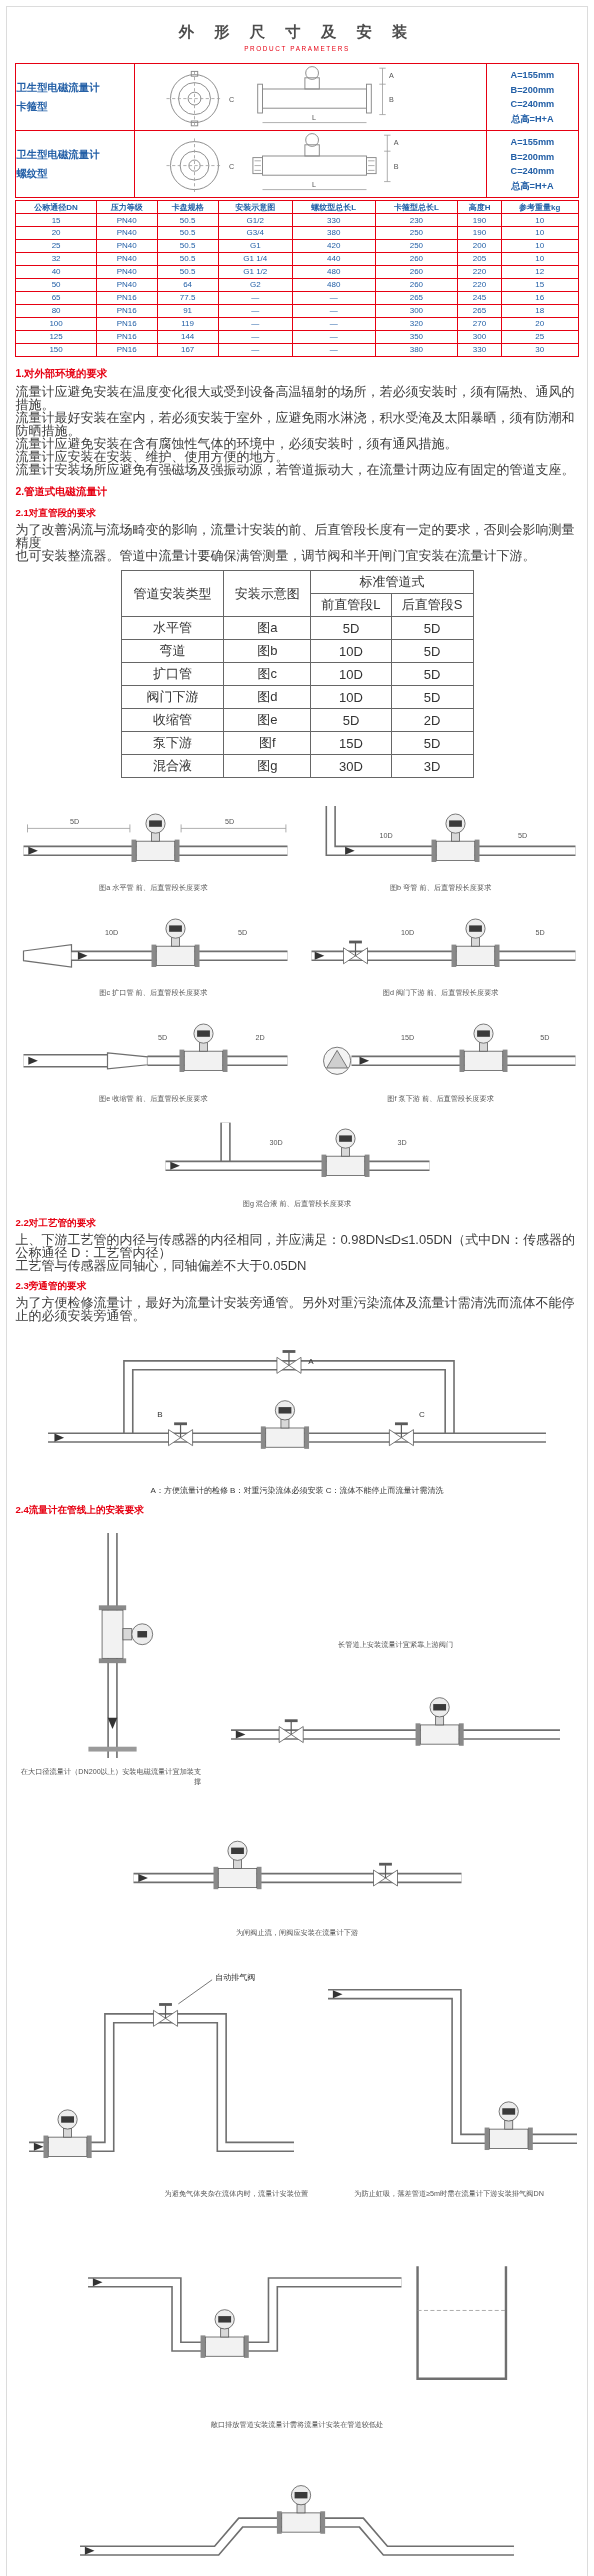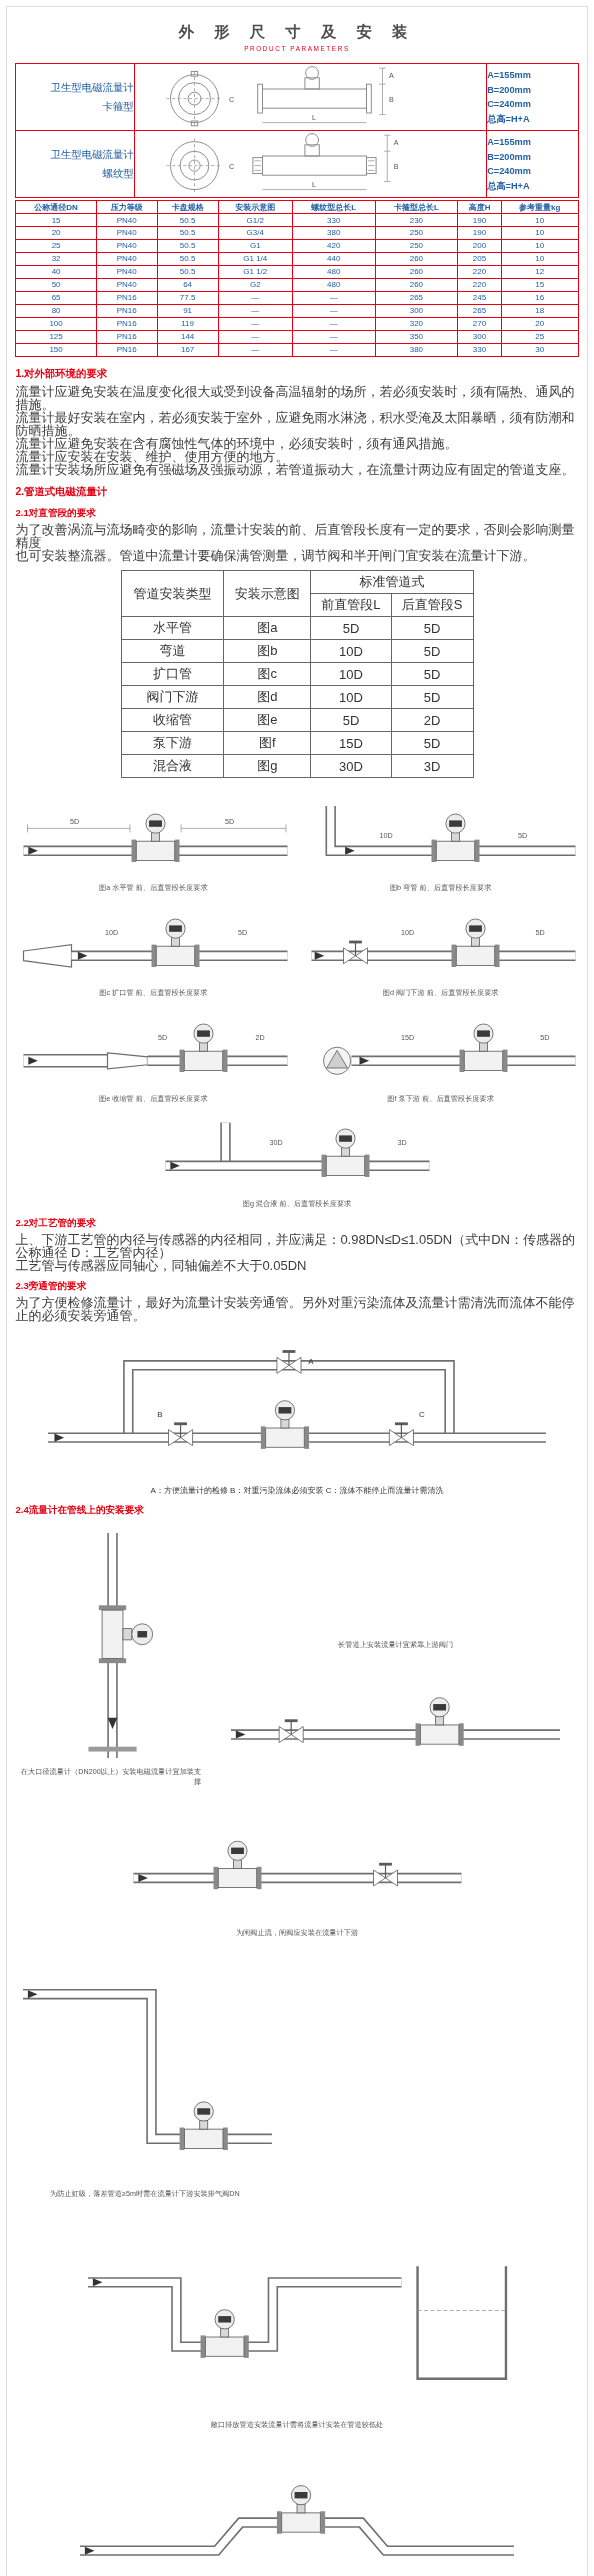--- a/index.html
+++ b/index.html
@@ -5,23 +5,23 @@
   *{box-sizing:border-box;margin:0;padding:0}
   html,body{background:#fff}
   body{width:594px;font-family:"Liberation Sans","DejaVu Sans",sans-serif;color:#3a3a3a}
   .frame{margin:6.4px;border:0.8px solid #dcdcdc;padding:6.4px 8px 13px;min-height:2545px}
   .header{text-align:center;padding:8px 0 6.4px}
   .title{font-size:15.3px;font-weight:bold;letter-spacing:8px;color:#4d4d4d}
   .subtitle{font-size:6.4px;color:#e60012;letter-spacing:1.6px;margin-top:2.4px}
   table{border-collapse:collapse;width:100%}
   .dim-table{margin-top:4.8px}
   .dim-table td{border:0.8px solid #e60012;vertical-align:middle}
-  .dim-table .label{width:122px;text-align:right;color:#2460a7;font-weight:normal;font-size:10.4px;line-height:1.9;height:67px}
+  .dim-table .label{width:122px;text-align:left;color:#2460a7;font-weight:bold;font-size:10.4px;line-height:1.9;height:67px}
   .dim-table .drawing{width:353px;text-align:center;background:#fff}
-  .dim-table .dims{width:93px;}
+  .dim-table .dims{width:93px;text-align:center}
   .dims div{color:#2460a7;font-weight:bold;font-size:9.2px;line-height:1.6}
   .spec-table{margin-top:2px}
   .spec-table th,.spec-table td{border:0.8px solid #e60012;color:#2460a7;font-size:8px;font-weight:normal;text-align:center;padding:1.2px 1.6px;line-height:1.2}
   .spec-table th{font-weight:bold}
   .h-red1{color:#e60012;font-size:10.4px;font-weight:bold;margin:9.6px 0 4px}
   .h-red2{color:#e60012;font-size:9.6px;font-weight:bold;margin:8px 0 3.2px}
   .para div,.para{font-size:13px;line-height:13px;color:#3c3c3c}
   .install-table{width:353px;margin:8px auto 9.6px}
   .install-table th,.install-table td{border:0.8px solid #666;font-size:13px;font-weight:normal;color:#333;text-align:center;padding:2px 3.2px}
   .fig-grid{display:flex;flex-wrap:wrap;justify-content:space-between}
@@ -530,20 +530,32 @@
       <path class="pipe-o" d="M10,100 H420"></path>
         <path class="pipe-i" d="M10,100 H420"></path>
       <use href="#arrow-r" transform="translate(16,95)"></use>
       <use href="#fm" transform="translate(110,53)"></use>
       <use href="#vv" transform="translate(310,80)"></use>
     </svg>
     <div class="fig-cap">为闸阀止流，闸阀应安装在流量计下游</div>
   </div>
 
   <div class="row-2col">
+    <div class="col-l" style="width:52%">
+      <svg width="281" height="241" viewBox="0 0 350 300">
+        <path class="pipe-o" d="M10,250 H110 V90 H250 V250 H340"></path>
+        <path class="pipe-i" d="M10,250 H110 V90 H250 V250 H340"></path>
+        <use href="#arrow-r" transform="translate(16,245)"></use>
+        <use href="#fm" transform="translate(28,203)"></use>
+        <use href="#vv" transform="translate(165,70)"></use>
+        <line class="lead" x1="238" y1="42" x2="196" y2="72"></line>
+        <text class="sl-b" x="242" y="42">自动排气阀</text>
+      </svg>
+      <div class="fig-cap">为避免气体夹杂在流体内时，流量计安装位置</div>
+    </div>
     <div class="col-r" style="width:46%">
       <svg width="265" height="241" viewBox="0 0 330 300">
         <path class="pipe-o" d="M10,60 H170 V240 H320"></path>
         <path class="pipe-i" d="M10,60 H170 V240 H320"></path>
         <use href="#arrow-r" transform="translate(16,55)"></use>
         <use href="#fm" transform="translate(205,193)"></use>
       </svg>
       <div class="fig-cap">为防止虹吸，落差管道≥5m时需在流量计下游安装排气阀DN</div>
     </div>
   </div>

